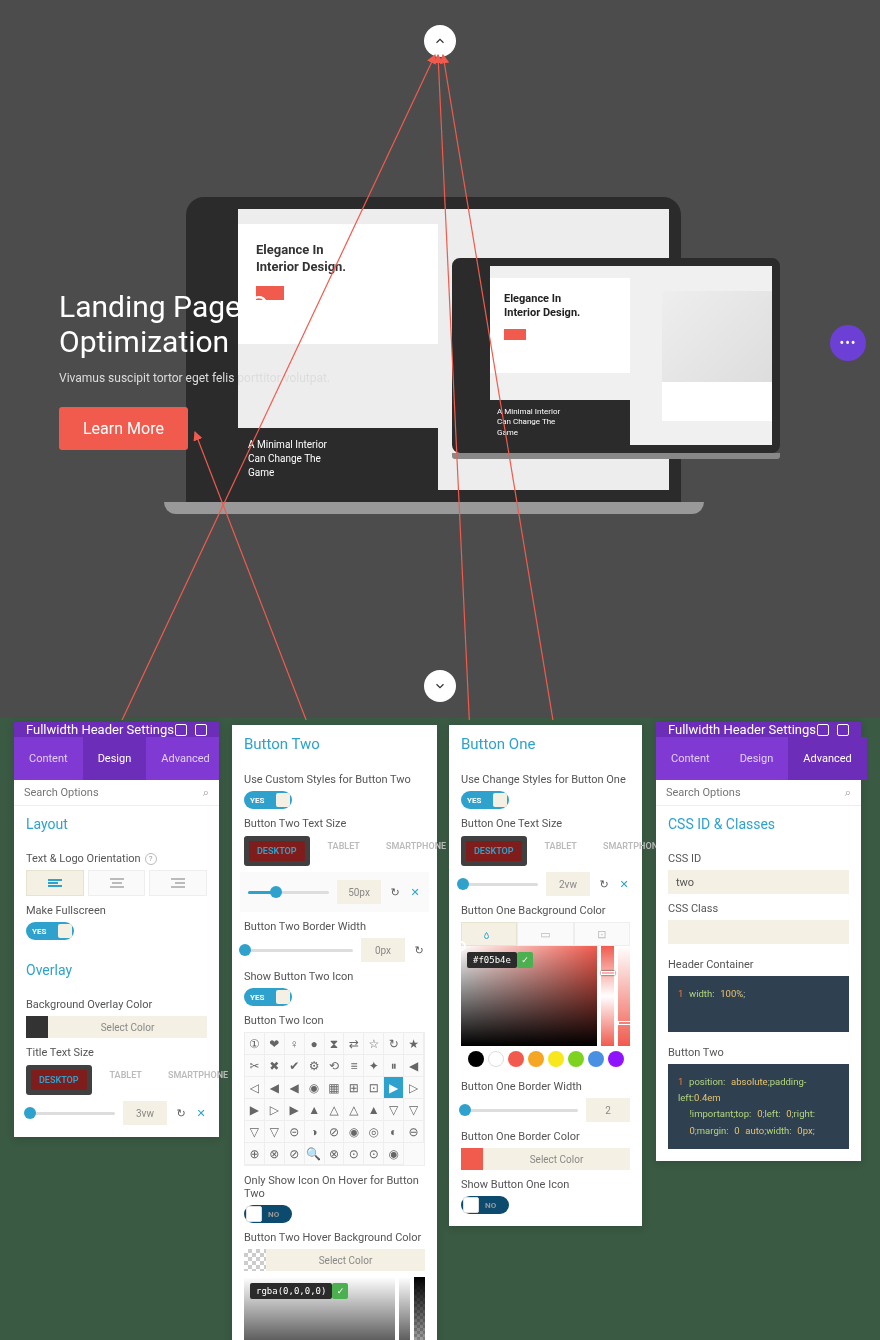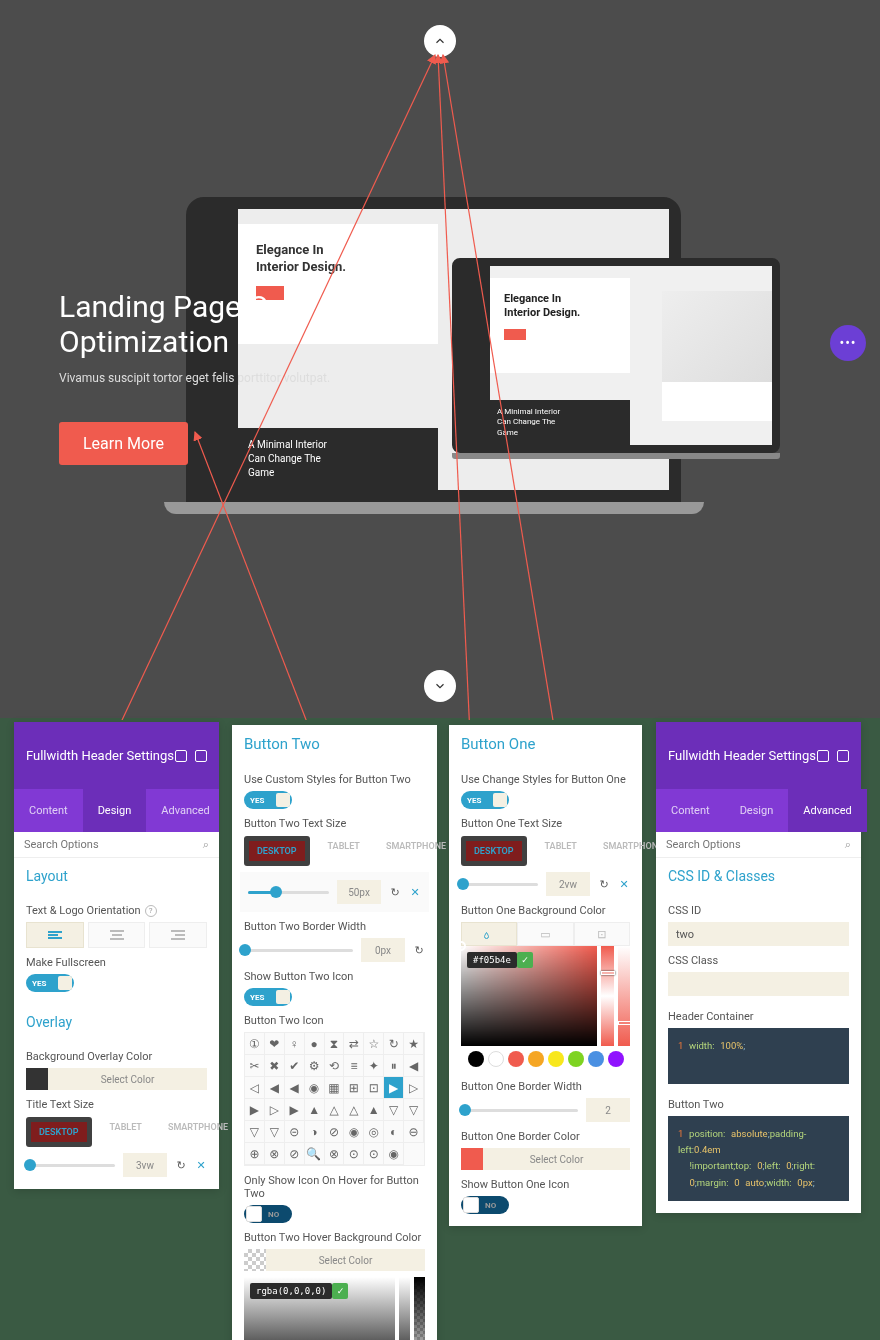--- a/index.html
+++ b/index.html
@@ -25,28 +25,28 @@
 .mon-left{position:absolute;left:0;top:0;width:30px;height:100%;background:#2b2b2b}
 .mon-center{position:absolute;left:30px;top:12px;width:140px;height:95px;background:#fff;padding:14px}
 .mon-h{font-size:11px;font-weight:700;color:#222;line-height:1.3}
 .mon-btn{width:22px;height:11px;background:#f05b4e;margin-top:8px}
 .mon-right{position:absolute;right:0;top:25px;width:110px;height:130px;background:#fff;overflow:hidden}
 .mon-room{background:linear-gradient(135deg,#eee 0%,#ddd 100%);width:100%;height:70%}
 .mon-caption{position:absolute;left:30px;bottom:0;width:140px;background:#2b2b2b;color:#fff;font-size:8px;padding:7px;line-height:1.3}
 .hero-text{position:absolute;top:290px;left:59px;color:#fff}
 .hero-title{font-size:30px;font-weight:400;line-height:1.15}
 .hero-sub{font-size:12px;margin-top:12px;color:#ddd}
-.hero-cta{display:inline-block;margin-top:37px;background:#f05b4e;color:#fff;padding:12px 24px;font-size:16px;border-radius:3px}
+.hero-cta{display:inline-block;margin-top:22px;background:#f05b4e;color:#fff;padding:12px 24px;font-size:16px;border-radius:3px}
 .fab{position:absolute;top:325px;right:14px;width:36px;height:36px;background:#6c3fd5;border-radius:50%;display:flex;align-items:center;justify-content:center;color:#fff;font-size:14px;letter-spacing:1px}
 .arrow-svg{position:absolute;top:0;left:0;width:880px;height:720px;pointer-events:none}
 .arrow-svg line{stroke:#f05b4e;stroke-width:1.2}
 .arrow-svg polygon{fill:#f05b4e}
 
 .panel{position:absolute;background:#fff;box-shadow:0 2px 8px rgba(0,0,0,.15);font-size:11px}
-.panel-head{background:#6c2eb9;color:#fff;padding:26px 12px;display:flex;justify-content:space-between;align-items:center;font-size:13px}
+.panel-head{background:#6c2eb9;color:#fff;padding:0 12px;display:flex;justify-content:space-between;align-items:center;font-size:13px}
 .panel-head-icons{display:flex;gap:8px}
 .panel-head-icons span{width:12px;height:12px;border:1px solid #fff;border-radius:2px;display:block}
 .tab-row{display:flex;background:#8139d4}
 .tab{flex:1;text-align:center;padding:15px;color:#e0d0f5;font-size:11px;cursor:pointer}
 .tab.active{background:#6c2eb9;color:#fff}
 .search-row{padding:6px 10px;border-bottom:1px solid #eee;display:flex;align-items:center;color:#999}
 .search-row input{border:none;flex:1;font-size:11px;outline:none;color:#999}
 .section-h{color:#2ea2cc;font-size:14px;padding:10px 12px 6px}
 .section-h.big{font-size:15px}
 .body{padding:6px 12px 12px}

